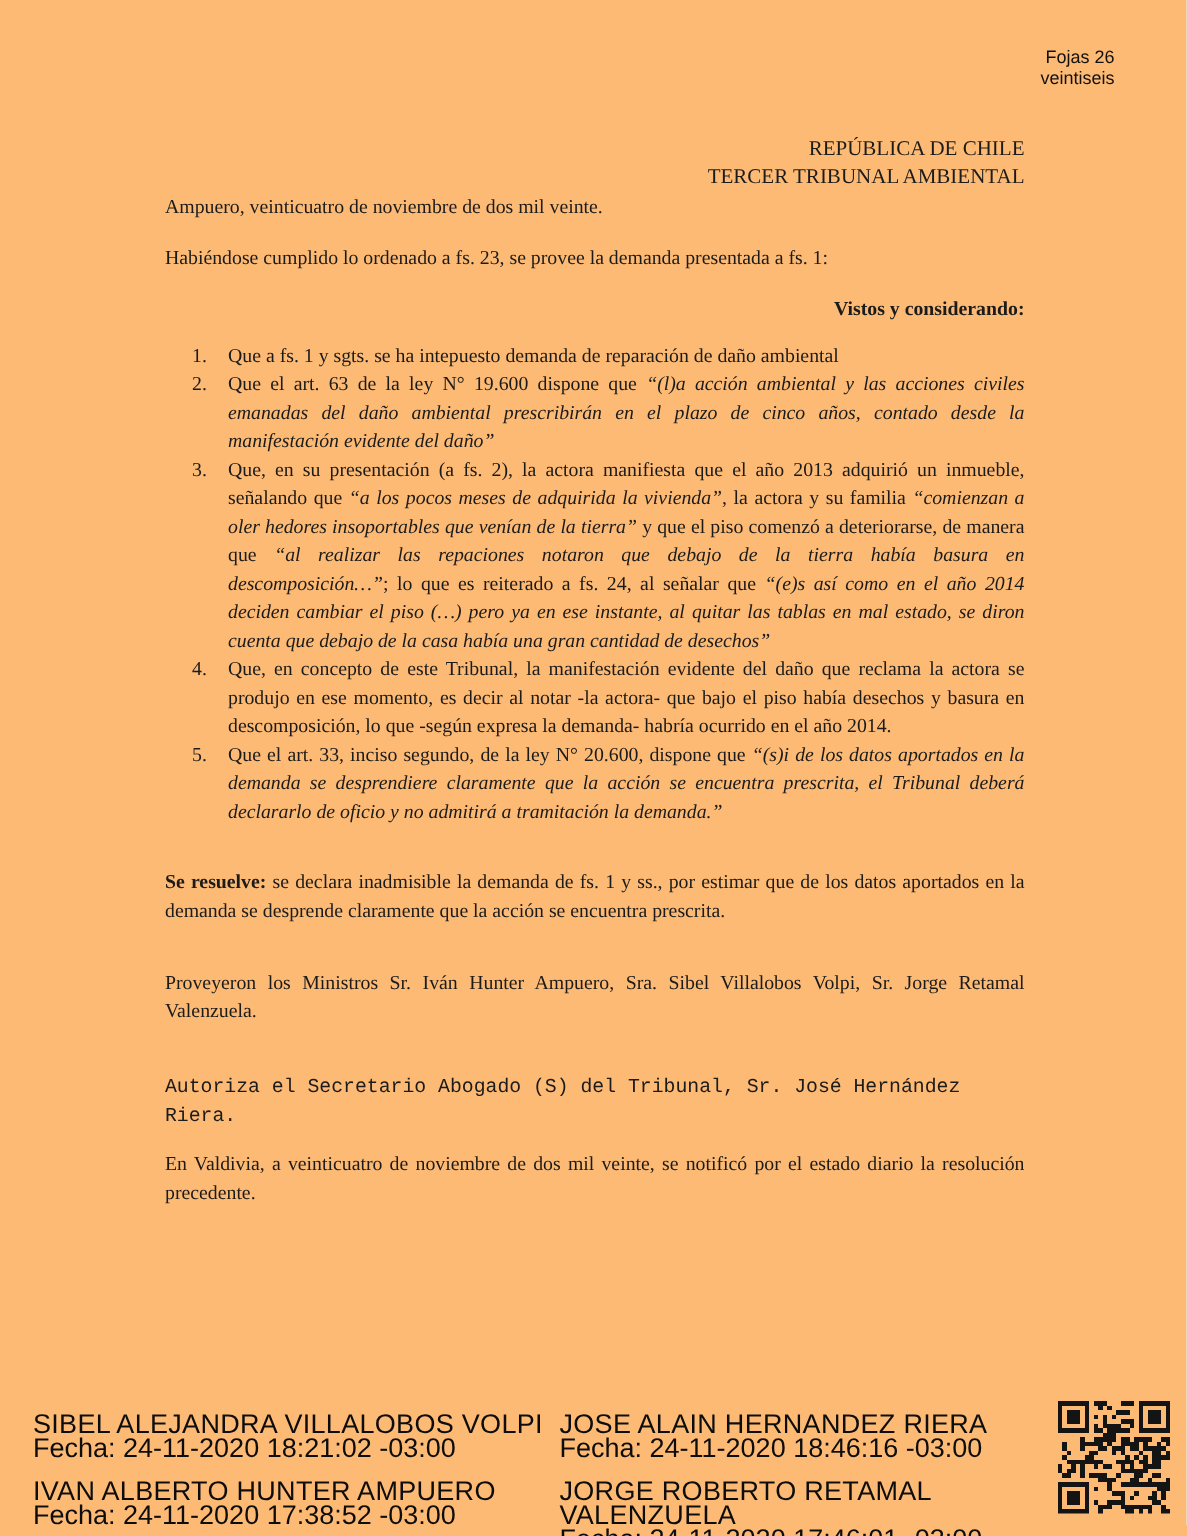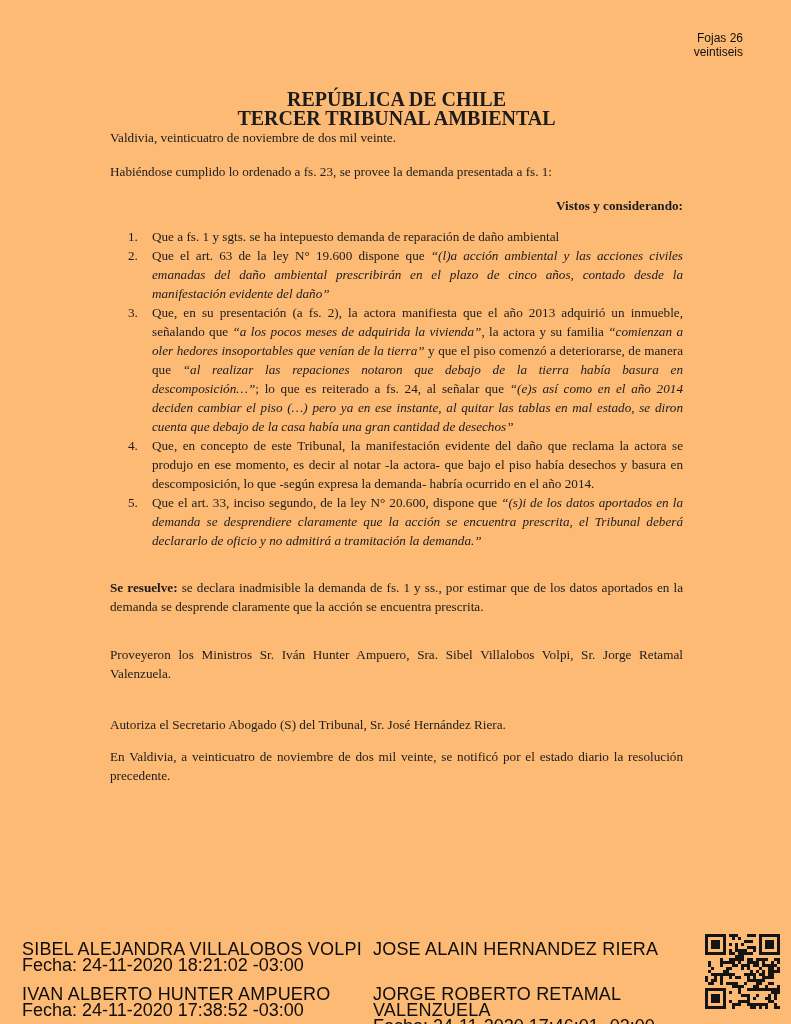--- a/index.html
+++ b/index.html
@@ -27,31 +27,31 @@
   
   .content {
     position: absolute;
     left: 110px;
     top: 90px;
     width: 573px;
     font-size: 13.2px;
     line-height: 19px;
     text-align: justify;
   }
-  .doc-header { font-weight: bold; font-size: 20px; line-height: 19px; text-align: center; }
+  .doc-header { font-weight: normal; font-size: 14px; line-height: 19px; text-align: right; }
   .date-line   { margin-top: 22px; text-align: left; }
   .intro-line  { margin-top: 15px; }
   .vistos-heading { margin-top: 15px; font-weight: bold; text-align: left; }
   .list { margin: 0; }
   .list-item { position: relative; padding-left: 42px; }
   .item-number { position: absolute; left: 18px; top: 0; }
   .resolution { margin-top: 28px; }
   .rol { margin-top: 20px; font-weight: bold; text-align: left; }
   .ministers { margin-top: 29px; }
-  .secretary { margin-top: 32px; text-align: left; }
+  .secretary { margin-top: 32px; text-align: left; font-family: Liberation Mono, monospace; }
   .notification { margin-top: 13px; }
   .seg-n { font-style: normal; }
   .seg-i { font-style: italic; }
   .seg-b { font-weight: bold; }
   
   .signatures {
     position: absolute;
     left: 22px;
     top: 941px;
     width: 660px;
@@ -83,21 +83,21 @@
     <div>Fojas 26</div>
     <div>veintiseis</div>
   </div>
 
   <div class="content">
     <div class="doc-header">
       <div>REPÚBLICA DE CHILE</div>
       <div>TERCER TRIBUNAL AMBIENTAL</div>
     </div>
 
-    <p class="date-line" style="margin:0;">Valdivia, veinticuatro de noviembre de dos mil veinte.</p>
+    <p class="date-line" style="margin:0;">Ampuero, veinticuatro de noviembre de dos mil veinte.</p>
 
     <p class="intro-line" style="margin-bottom:0;">Habiéndose cumplido lo ordenado a fs. 23, se provee la demanda presentada a fs. 1:</p>
 
     <p class="vistos-heading" style="margin-bottom:12px;text-align:right;">Vistos y considerando:</p>
 
     <div class="list">
         <div class="list-item"><span class="item-number">1.</span><span class="item-text"><span class="seg-n">Que a fs. 1 y sgts. se ha intepuesto demanda de reparación de daño ambiental</span></span></div>
         <div class="list-item"><span class="item-number">2.</span><span class="item-text"><span class="seg-n">Que el art. 63 de la ley N° 19.600 dispone que </span><span class="seg-i">“(l)a acción ambiental y las acciones civiles emanadas del daño ambiental prescribirán en el plazo de cinco años, contado desde la manifestación evidente del daño”</span></span></div>
         <div class="list-item"><span class="item-number">3.</span><span class="item-text"><span class="seg-n">Que, en su presentación (a fs. 2), la actora manifiesta que el año 2013 adquirió un inmueble, señalando que </span><span class="seg-i">“a los pocos meses de adquirida la vivienda”</span><span class="seg-n">, la actora y su familia </span><span class="seg-i">“comienzan a oler hedores insoportables que venían de la tierra”</span><span class="seg-n"> y que el piso comenzó a deteriorarse, de manera que </span><span class="seg-i">“al realizar las repaciones notaron que debajo de la tierra había basura en descomposición…”</span><span class="seg-n">;  lo que es reiterado a fs. 24, al señalar que </span><span class="seg-i">“(e)s así como en el año 2014 deciden cambiar el piso (…) pero ya en ese instante, al quitar las tablas en mal estado, se diron cuenta que debajo de la casa había una gran cantidad de desechos”</span></span></div>
         <div class="list-item"><span class="item-number">4.</span><span class="item-text"><span class="seg-n">Que, en concepto de este Tribunal, la manifestación evidente del daño que reclama la actora se produjo en ese momento, es decir al notar -la actora- que bajo el piso había desechos y basura en descomposición, lo que -según expresa la demanda- habría ocurrido en el año 2014.</span></span></div>
@@ -114,20 +114,21 @@
     <p class="notification" style="margin-bottom:0;">En Valdivia, a veinticuatro de noviembre de dos mil veinte, se notificó por el estado diario la resolución precedente.</p>
   </div>
 
   <div class="signatures">
       <div>
         <div class="sig-name">SIBEL ALEJANDRA VILLALOBOS VOLPI</div>
         <div class="sig-date">Fecha: 24-11-2020 18:21:02 -03:00</div>
       </div>
       <div>
         <div class="sig-name">JOSE ALAIN HERNANDEZ RIERA</div>
+        <div class="sig-date">Fecha: 24-11-2020 18:46:16 -03:00</div>
       </div>
       <div>
         <div class="sig-name">IVAN ALBERTO HUNTER AMPUERO</div>
         <div class="sig-date">Fecha: 24-11-2020 17:38:52 -03:00</div>
       </div>
       <div>
         <div class="sig-name">JORGE ROBERTO RETAMAL VALENZUELA</div>
         <div class="sig-date">Fecha: 24-11-2020 17:46:01 -03:00</div>
       </div>
     </div>

